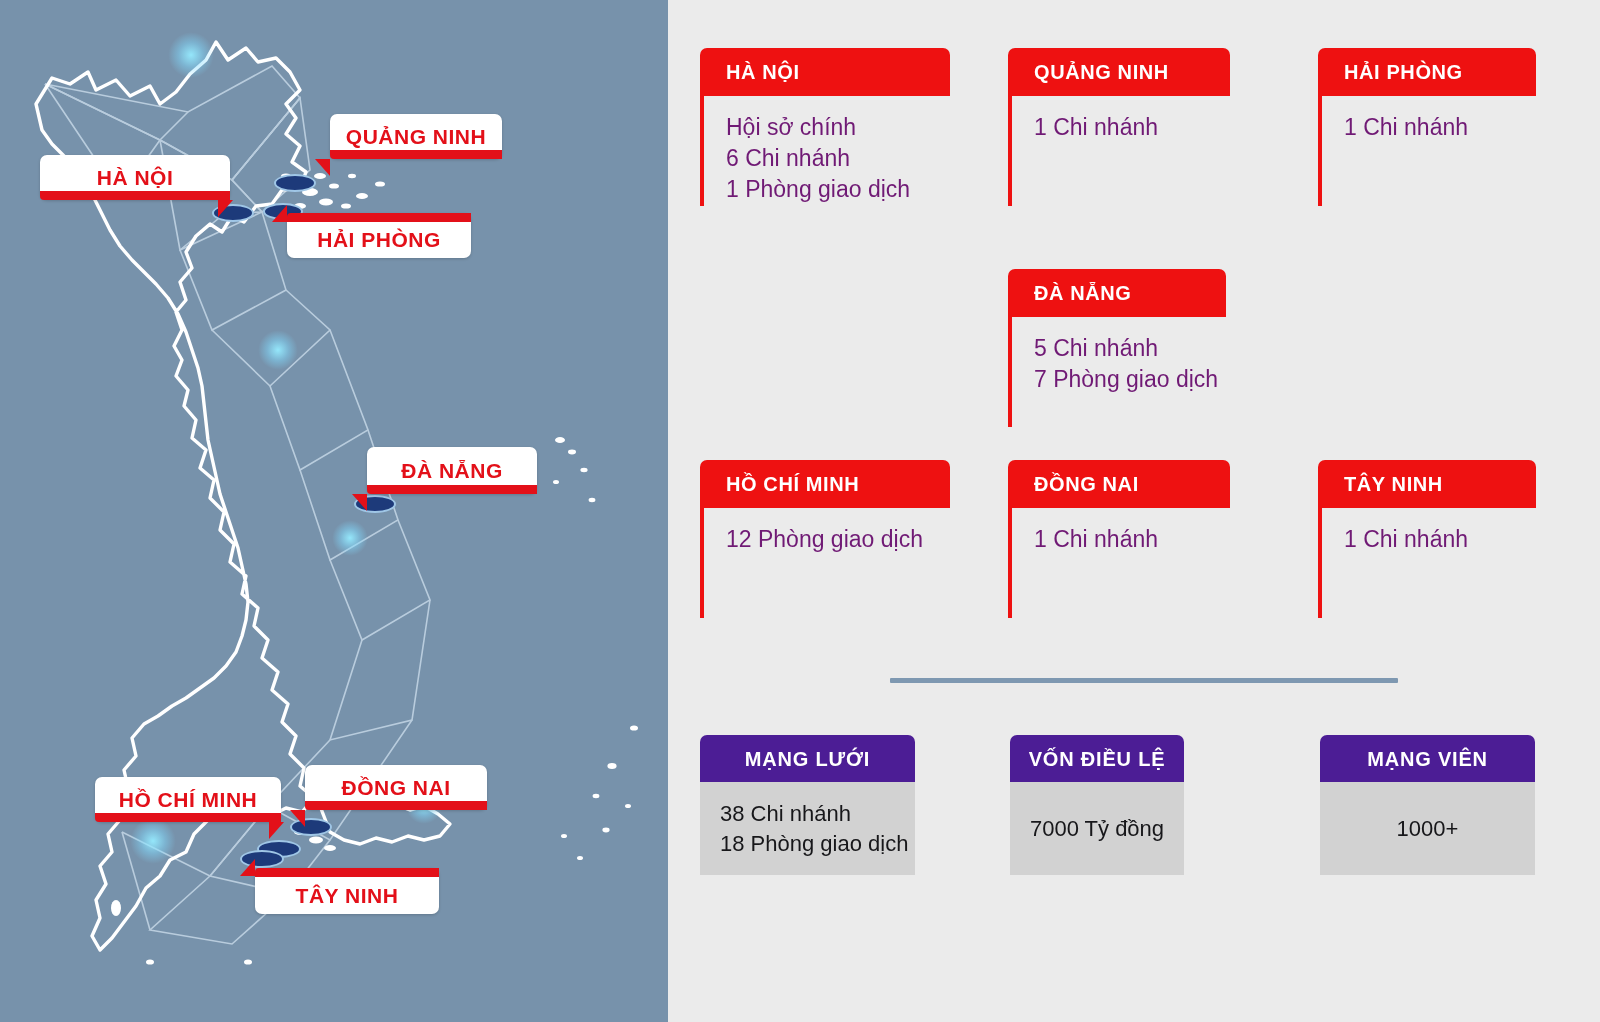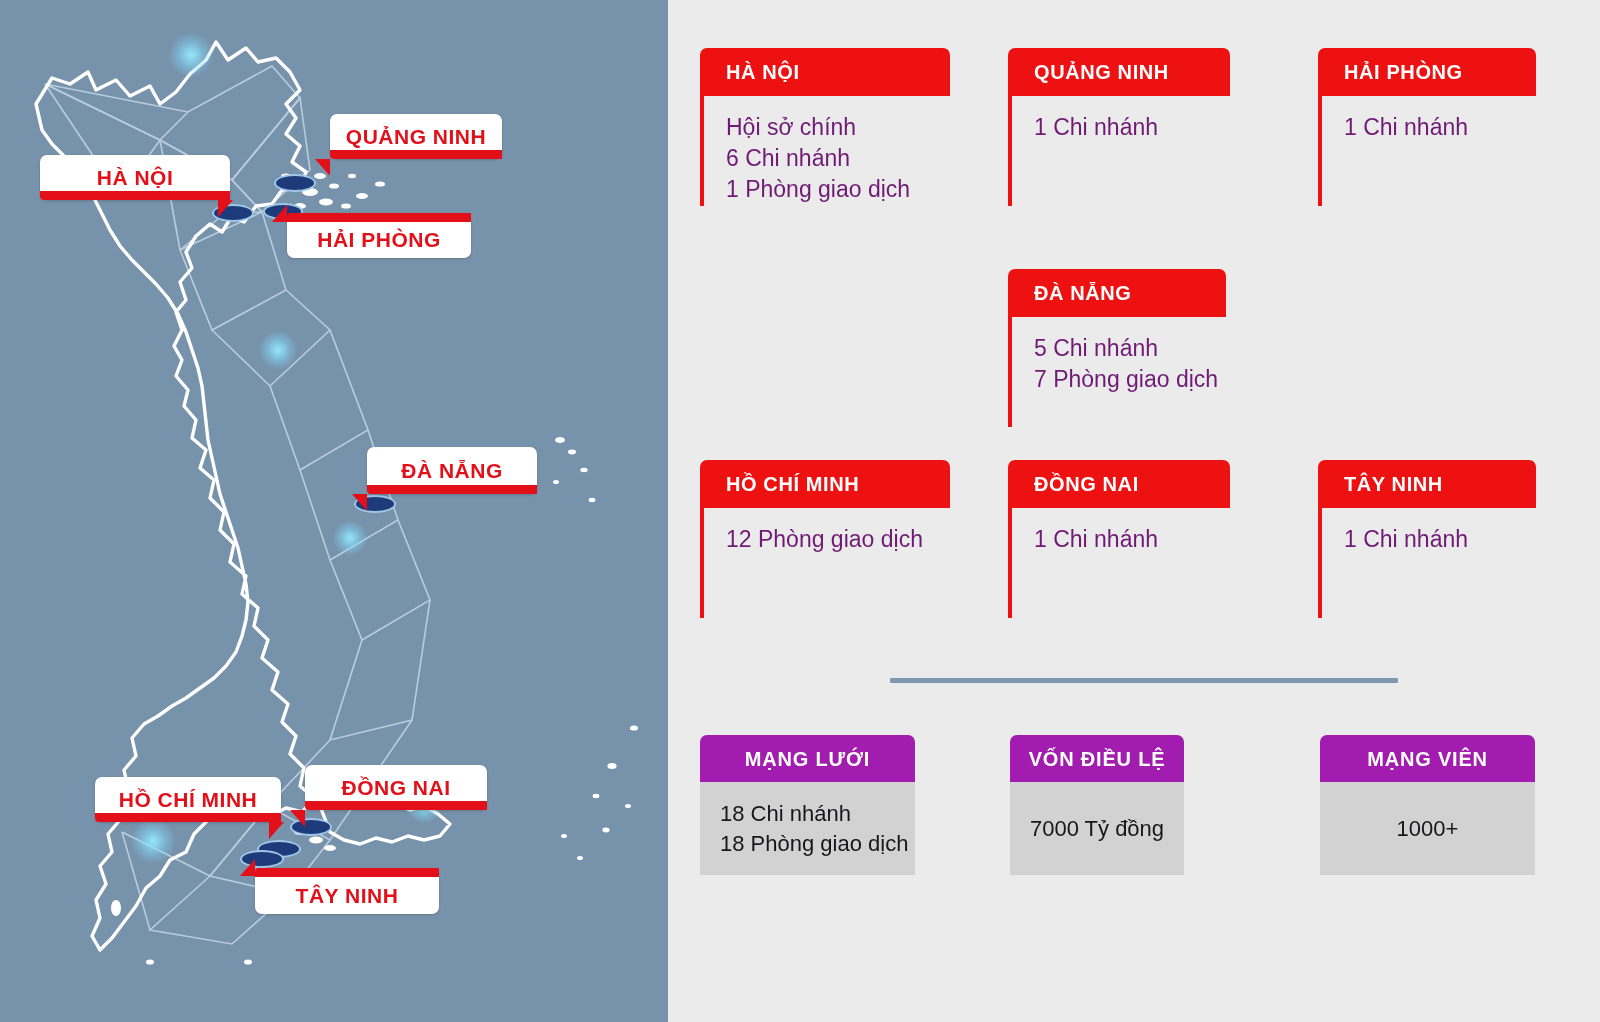--- a/index.html
+++ b/index.html
@@ -114,21 +114,21 @@
   .city-card .cc-line {
     color: #701a75;
     font-size: 23px;
     line-height: 31px;
     white-space: nowrap;
   }
 
   
   .stat-card { position: absolute; }
   .stat-card .sc-head {
-    background: #a21caf;
+    background: #4c1d95;
     border-radius: 7px 7px 0 0;
     height: 47px;
     display: flex; align-items: center; justify-content: center;
   }
   .stat-card .sc-title {
     color: #ffffff;
     font-weight: bold;
     font-size: 20px;
     letter-spacing: .8px;
     white-space: nowrap;
@@ -372,21 +372,21 @@
       </div>
     </div>
 
     <div id="panel-divider"></div>
 
     <div class="stat-card" style="left:32px;top:735px;width:215px;">
       <div class="sc-head">
         <span class="sc-title">MẠNG LƯỚI</span>
       </div>
       <div class="sc-body align-left">
-        <div class="sc-line">18 Chi nhánh</div>
+        <div class="sc-line">38 Chi nhánh</div>
         <div class="sc-line">18 Phòng giao dịch</div>
       </div>
     </div>
 
     <div class="stat-card" style="left:342px;top:735px;width:174px;">
       <div class="sc-head">
         <span class="sc-title">VỐN ĐIỀU LỆ</span>
       </div>
       <div class="sc-body align-center">
         <div class="sc-line">7000 Tỷ đồng</div>

